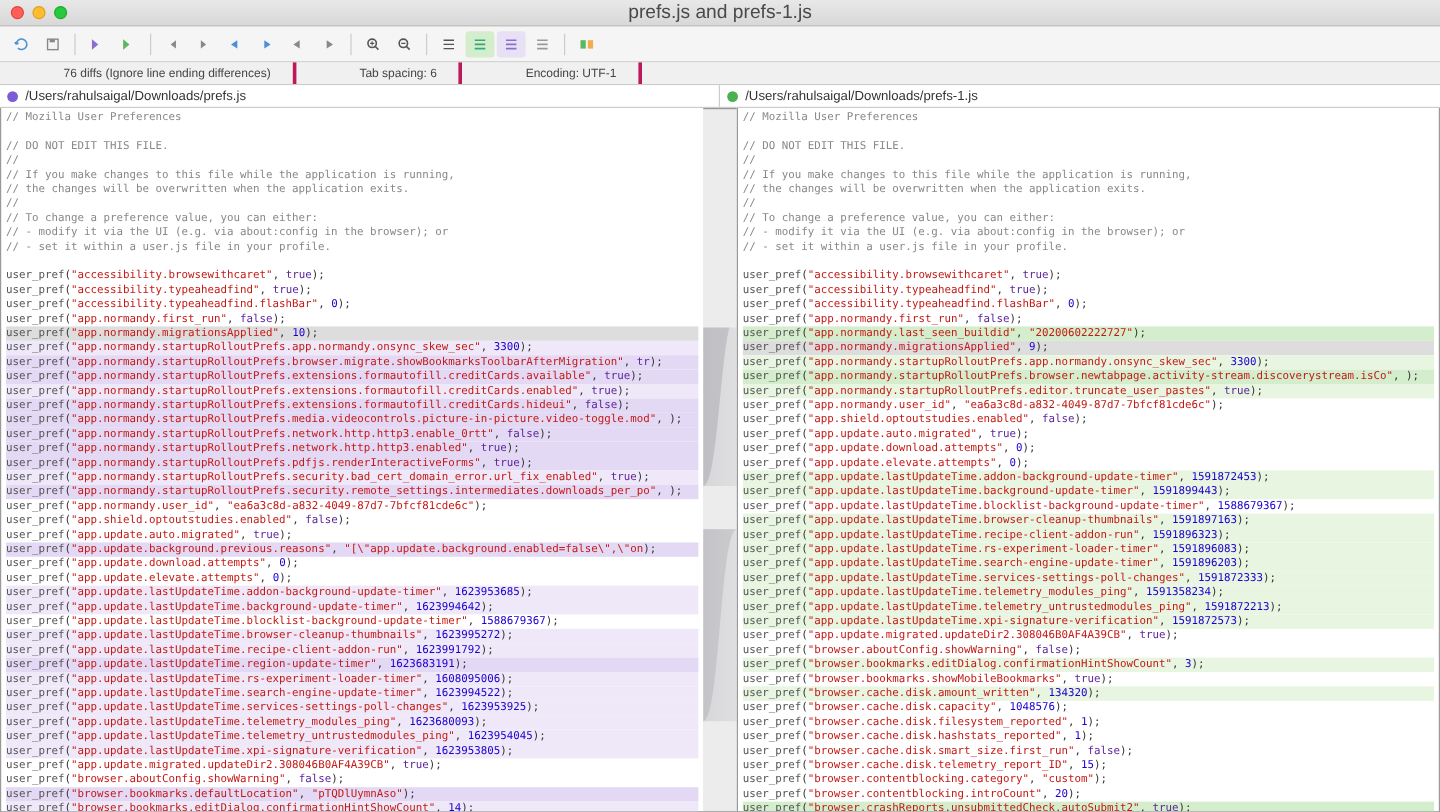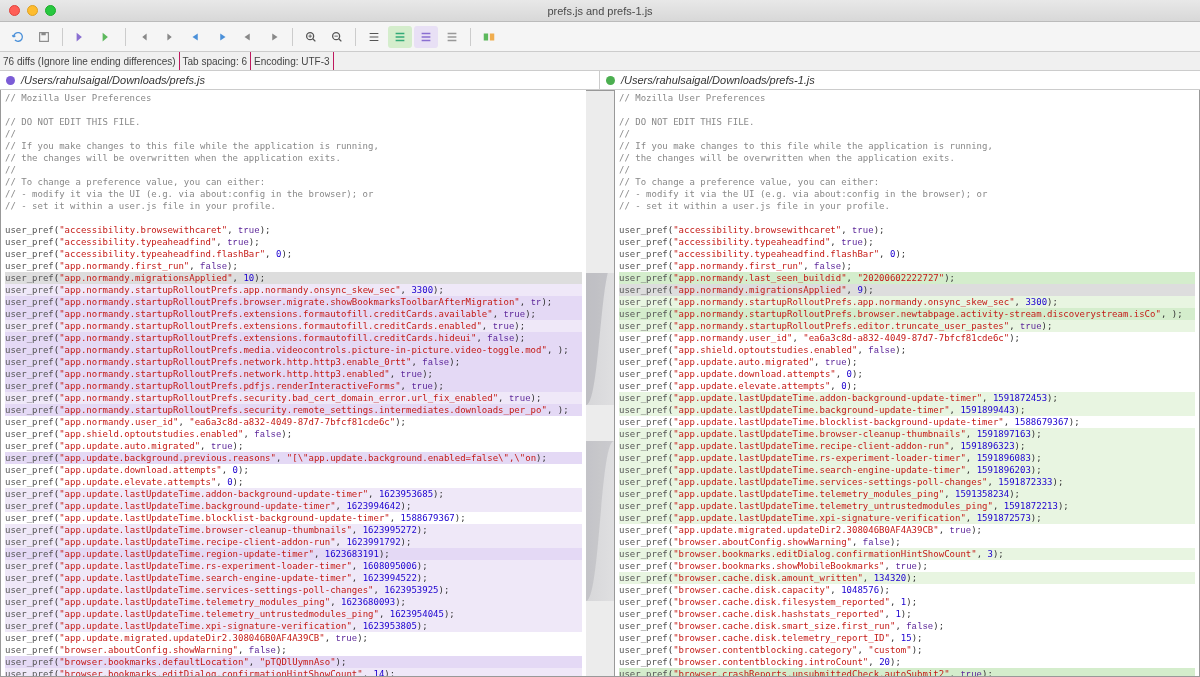--- a/index.html
+++ b/index.html
@@ -3,44 +3,44 @@
 <meta charset="utf-8">
 <style>
 * { margin: 0; padding: 0; box-sizing: border-box; }
 body { font-family: -apple-system, "Helvetica Neue", Arial, sans-serif; font-size: 11px; background: #ececec; overflow: hidden; width: 1200px; height: 677px; }
 .titlebar { height: 22px; background: linear-gradient(#e8e8e8,#d8d8d8); border-bottom: 1px solid #bbb; display: flex; align-items: center; position: relative; }
 .traffic { display: flex; gap: 7px; margin-left: 9px; }
 .tl { width: 11px; height: 11px; border-radius: 50%; }
 .tl.red { background:#ff5f57; border:0.5px solid #e0443e;}
 .tl.yellow { background:#febc2e; border:0.5px solid #dea123;}
 .tl.green { background:#28c840; border:0.5px solid #1dad2c;}
-.wintitle { position: absolute; left: 0; right: 0; text-align: center; font-size: 11px; color: #4a4a4a; pointer-events: none; }
+.wintitle { position: absolute; left: 0; right: 0; text-align: center; font-size: 16px; color: #4a4a4a; pointer-events: none; }
 .toolbar { height: 30px; background:#f5f5f5; border-bottom:1px solid #ccc; display:flex; align-items:center; padding:0 6px; gap:2px; }
 .tbtn { width: 24px; height: 22px; display:flex; align-items:center; justify-content:center; border-radius:3px; cursor:pointer; color:#555; }
 .tsep { width: 1px; height: 18px; background:#ccc; margin:0 4px; }
 .tbtn svg { width:14px; height:14px; }
 .infobar { height: 19px; background:#f0f0f0; border-bottom:1px solid #ccc; display:flex; align-items:center; font-size:10px; color:#444; }
-.infocell { padding:0 3px; border-right:1px solid #be185d; height:100%; display:flex; align-items:center; }
-.pathbar { height: 19px; background:#fff; border-bottom:1px solid #ccc; display:flex;font-style:italic; }
+.infocell { padding:0 18px; border-right:3px solid #be185d; height:100%; display:flex; align-items:center;margin-left:35px; }
+.pathbar { height: 19px; background:#fff; border-bottom:1px solid #ccc; display:flex; }
 .pathhalf { width:50%; display:flex; align-items:center; padding-left:6px; gap:6px; border-right:1px solid #ccc; font-size:11px; color:#333; }
 .pathhalf:last-child{border-right:none;text-align:center;}
 .dot { width:9px; height:9px; border-radius:50%; }
 .dot.purple{background:#7b5cd6;}
 .dot.green{background:#4caf50;}
 .panes { display:flex; height: calc(677px - 22px - 30px - 19px - 19px); position:relative; }
 .pane { width: calc((100% - 28px)/2); background:#fff; overflow:hidden; font-family: Menlo, Consolas, monospace; font-size:9px; line-height:12px; color:#333; border:1px solid #999; border-top:none; position:relative; }
 .pane.left{border-right:none;}
 .gutter { width: 28px; background:#ececec; position:relative; border-top:1px solid #999; border-bottom:1px solid #999;}
 .code { padding: 2px 4px; white-space:pre; }
 .line { height:12px; overflow:hidden; text-overflow:clip; }
 .comment { color:#888; }
 .kw { color:#555; }
 .str { color:#c41a16; }
 .num { color:#1c00cf; }
-.val { color:#5c2699;font-family:Liberation Mono, monospace; }
+.val { color:#5c2699; }
 .hl-purple { background:#e4d9f5; }
 .hl-purple-dim { background:#efe8f8; }
 .hl-green { background:#d4edcc; }
 .hl-green-dim { background:#e8f5e1; }
 .hl-gray { background:#ddd; }
 .bridge { position:absolute; background:linear-gradient(90deg,rgba(150,150,160,0.25),rgba(150,150,160,0.15)); }
 .bridge svg{width:100%;height:100%;}
 </style>
 </head>
 <body>
@@ -149,21 +149,21 @@
       <svg viewBox="0 0 16 16">
         <rect x="2" y="4" width="5" height="8" fill="#5cb85c"></rect>
         <rect x="9" y="4" width="5" height="8" fill="#f0ad4e"></rect>
       </svg>
     </div>
 </div>
 
 <div class="infobar">
   <div class="infocell">76 diffs (Ignore line ending differences)</div>
   <div class="infocell">Tab spacing: 6</div>
-  <div class="infocell">Encoding: UTF-3</div>
+  <div class="infocell">Encoding: UTF-1</div>
 </div>
 
 <div class="pathbar">
   <div class="pathhalf">
     <span class="dot purple"></span>
     <span>/Users/rahulsaigal/Downloads/prefs.js</span>
   </div>
   <div class="pathhalf">
     <span class="dot green"></span>
     <span>/Users/rahulsaigal/Downloads/prefs-1.js</span>

